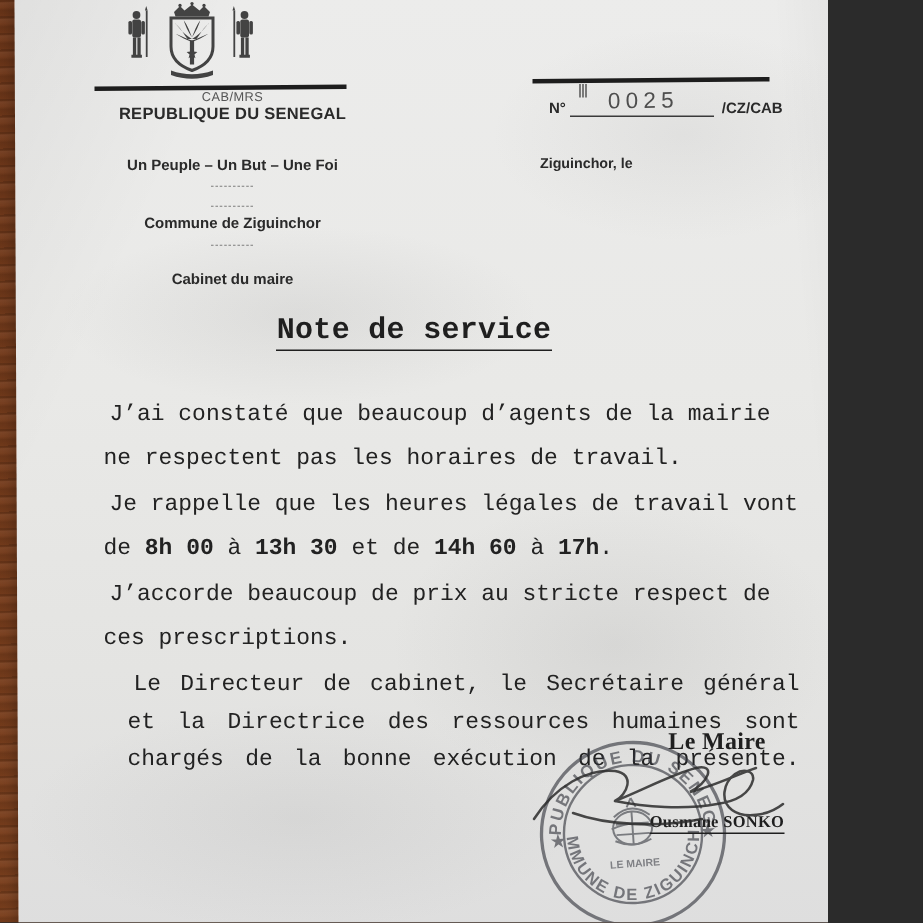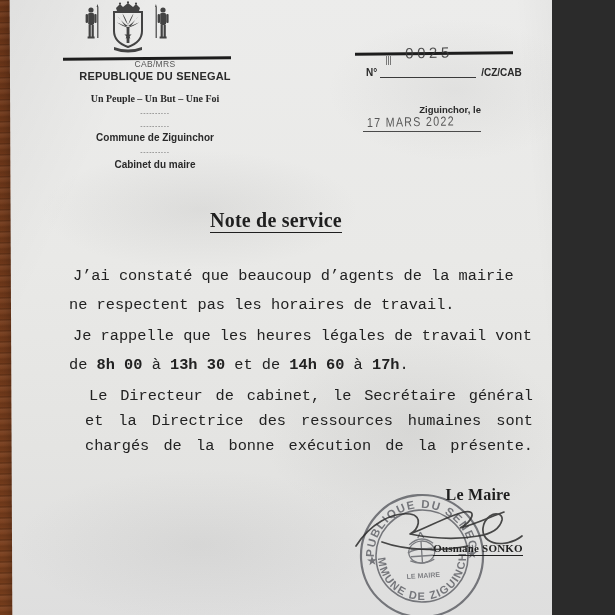--- a/index.html
+++ b/index.html
@@ -104,22 +104,22 @@
     font-weight: bold;
     line-height: 1.2;
   }
   .dashes {
     font-size: 7px;
     color: #6a6a6a;
     letter-spacing: 0.6px;
     line-height: 1.6;
     margin: 2px 0 1px 0;
   }
-  .gap-a { margin-top: 9px; font-family: Liberation Serif, serif; }
-  .gap-b { margin-top: 2px; }
+  .gap-a { margin-top: 21px; }
+  .gap-b { margin-top: 12px; }
 
   
   .refblock {
     position: absolute;
     left: 366px;
     top: 60px;
     width: 200px;
     font-family: "Liberation Sans", sans-serif;
   }
   .refline {
@@ -141,21 +141,21 @@
   .stampnum {
     font-family: "Liberation Sans", sans-serif;
     font-size: 15px;
     font-weight: normal;
     letter-spacing: 3.5px;
     color: #3a3a3a;
     opacity: 0.88;
     position: absolute;
     left: 50%;
     transform: translateX(-48%) rotate(-1deg);
-    bottom: 16px;
+    bottom: 1px;
     white-space: nowrap;
   }
   .inkmark {
     position: absolute;
     left: 6px;
     bottom: 12px;
     width: 6px;
     height: 9px;
     background: repeating-linear-gradient(90deg,#4a4a4a 0 1px, transparent 1px 2px);
     opacity: 0.7;
@@ -196,21 +196,21 @@
     white-space: nowrap;
   }
 
   
   .title {
     position: absolute;
     left: 0;
     top: 209px;
     width: 100%;
     text-align: center;
-    font-family: Liberation Serif, serif;
+    font-family: Liberation Mono, monospace;
     font-size: 20px;
     font-weight: bold;
     color: #1f1f1f;
     letter-spacing: 0.2px;
   }
   .title span {
     border-bottom: 1.6px solid #1f1f1f;
     padding-bottom: 1px;
   }
 
@@ -376,32 +376,30 @@
         <span class="refslot">
           <span class="inkmark"></span>
           <span class="stampnum">0025</span>
         </span>
         <span class="suffix">/CZ/CAB</span>
       </div>
     </div>
 
     <div class="dateline">
       <span>Ziguinchor, le</span>
-      <span class="dateslot">
-        <span class="stampdate">17 MARS 2022</span>
-      </span>
     </div>
 
     <div class="title">
       <span>Note de service</span>
     </div>
 
     <div class="body">
       <p>J’ai constaté que beaucoup d’agents de la mairie ne respectent pas les horaires de travail.</p>
       <p><span>Je rappelle que les heures légales de travail vont de </span><b>8h 00</b><span> à </span><b>13h 30</b><span> et de </span><b>14h 60</b><span> à </span><b>17h</b><span>.</span></p>
+      <p>J’accorde beaucoup de prix au stricte respect de ces prescriptions.</p>
       <p class="justify">Le Directeur de cabinet, le Secrétaire général et la Directrice des ressources humaines sont chargés de la bonne exécution de la présente.</p>
     </div>
 
     <div class="stamp">
       <svg viewBox="0 0 128 128" xmlns="http://www.w3.org/2000/svg">
         <defs>
           <path id="arcTop" d="M 16,64 A 48,48 0 0 1 112,64"></path>
           <path id="arcBot" d="M 20,64 A 44,44 0 0 0 108,64"></path>
         </defs>
         <circle cx="64" cy="64" r="61" fill="none" stroke="#33353d" stroke-width="2.2"></circle>

